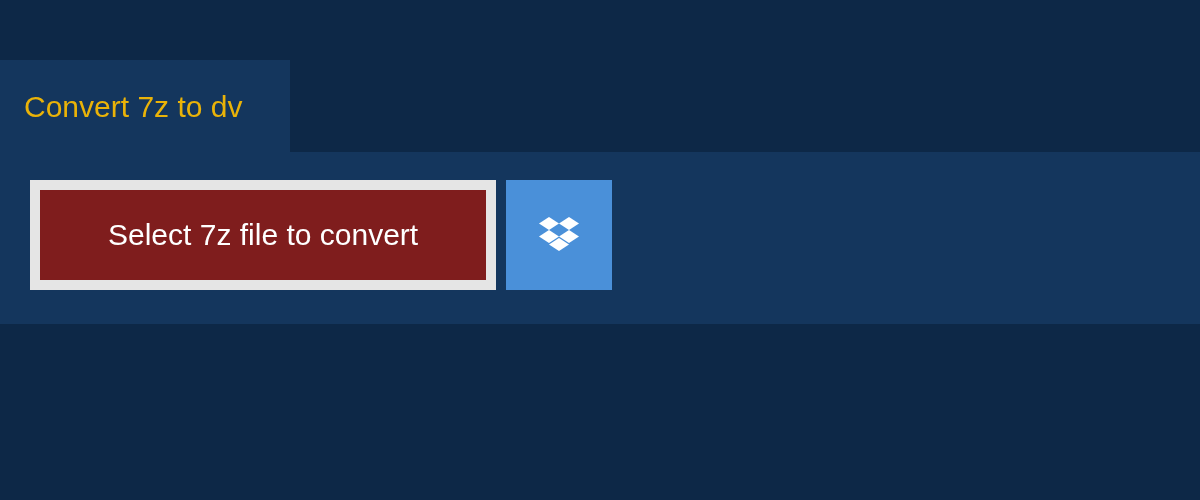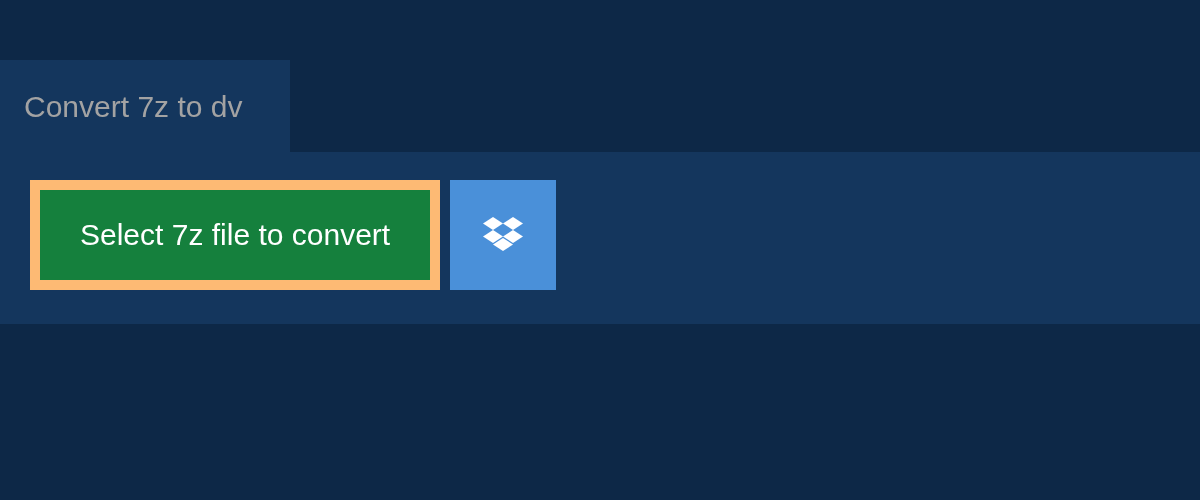--- a/index.html
+++ b/index.html
@@ -14,41 +14,41 @@
       font-family: -apple-system, BlinkMacSystemFont, 'Segoe UI', Arial, sans-serif;
       overflow: hidden;
     }
     .tab {
       display: inline-block;
       background: #14365d;
       padding: 30px 48px 28px 24px;
       margin-top: 60px;
     }
     .tab-label {
-      color: #a3a3a3;
+      color: #eab308;
       font-size: 30px;
       font-weight: 400;
     }
     .panel {
       background: #14365d;
       padding: 28px 30px 34px 30px;
       width: 100%;
     }
     .button-row {
       display: flex;
       gap: 10px;
       align-items: stretch;
     }
     .select-button {
-      background: #15803d;
-      border: 10px solid #fdba74;
+      background: #7f1d1d;
+      border: 10px solid #e5e5e5;
       color: #ffffff;
       font-size: 30px;
       font-weight: 400;
-      padding: 28px 40px;
+      padding: 28px 68px;
       cursor: pointer;
       display: flex;
       align-items: center;
       justify-content: center;
       font-family: inherit;
     }
     .dropbox-button {
       background: #4a90d9;
       border: none;
       width: 106px;

